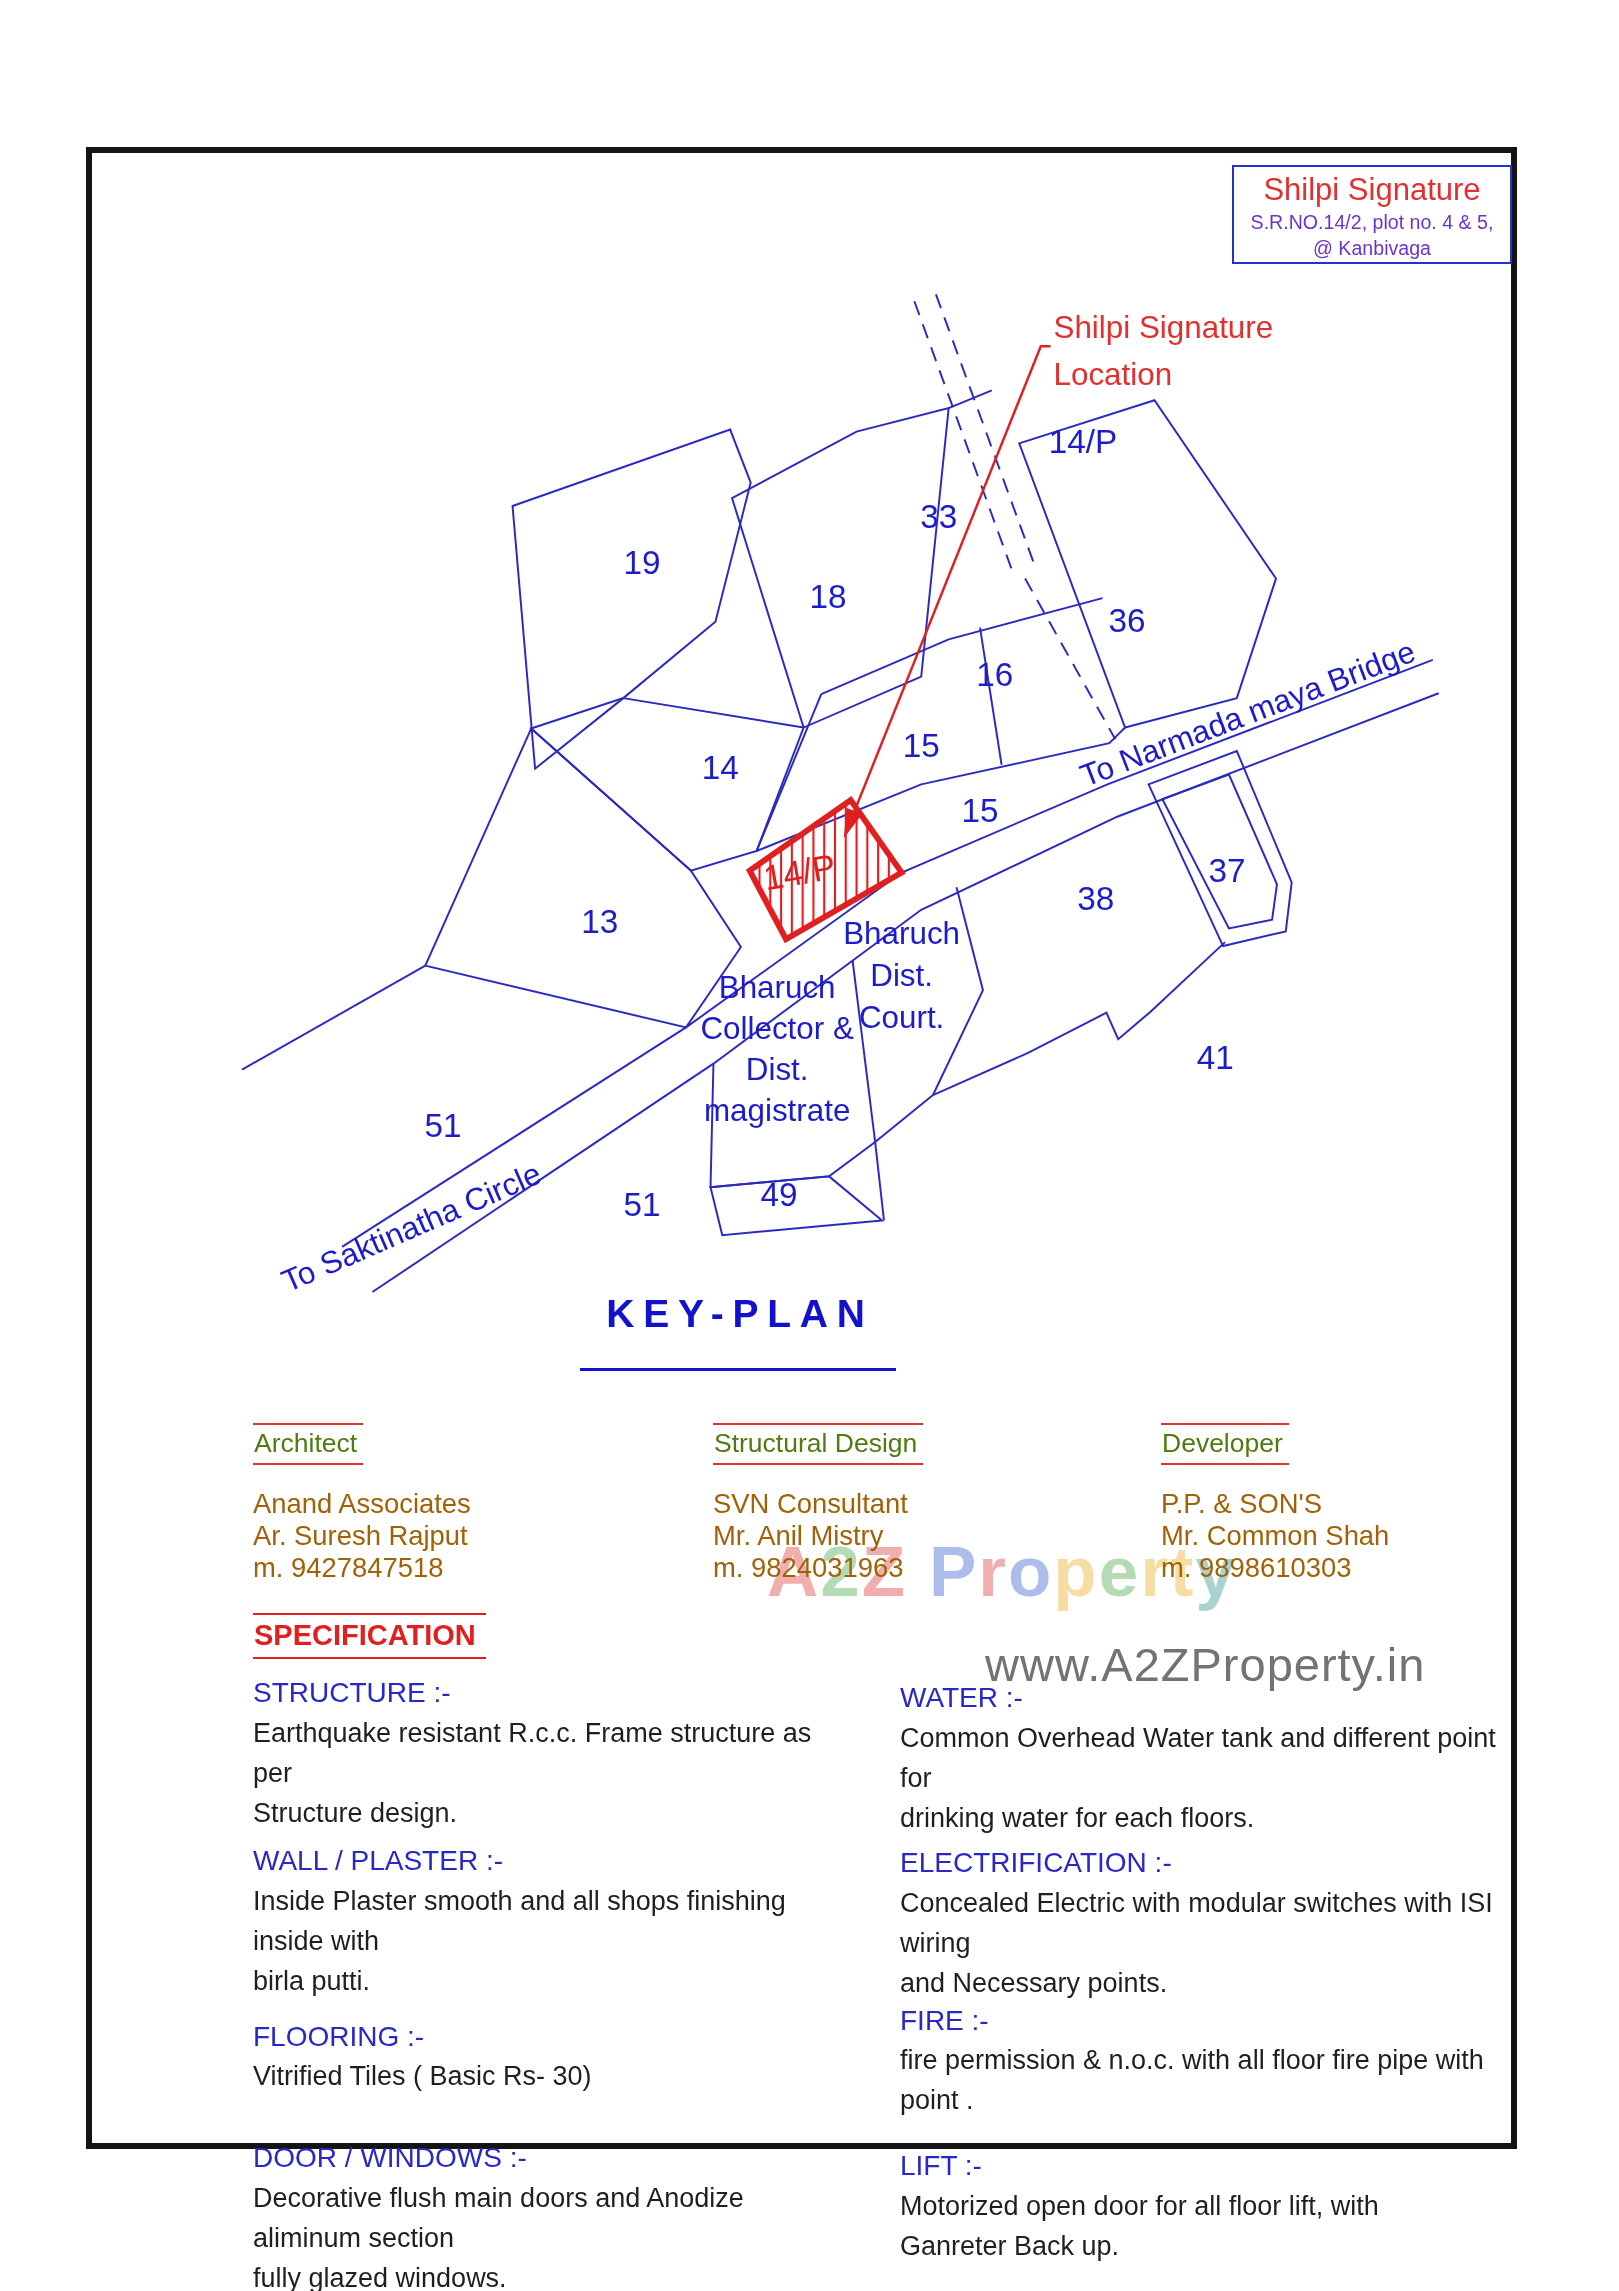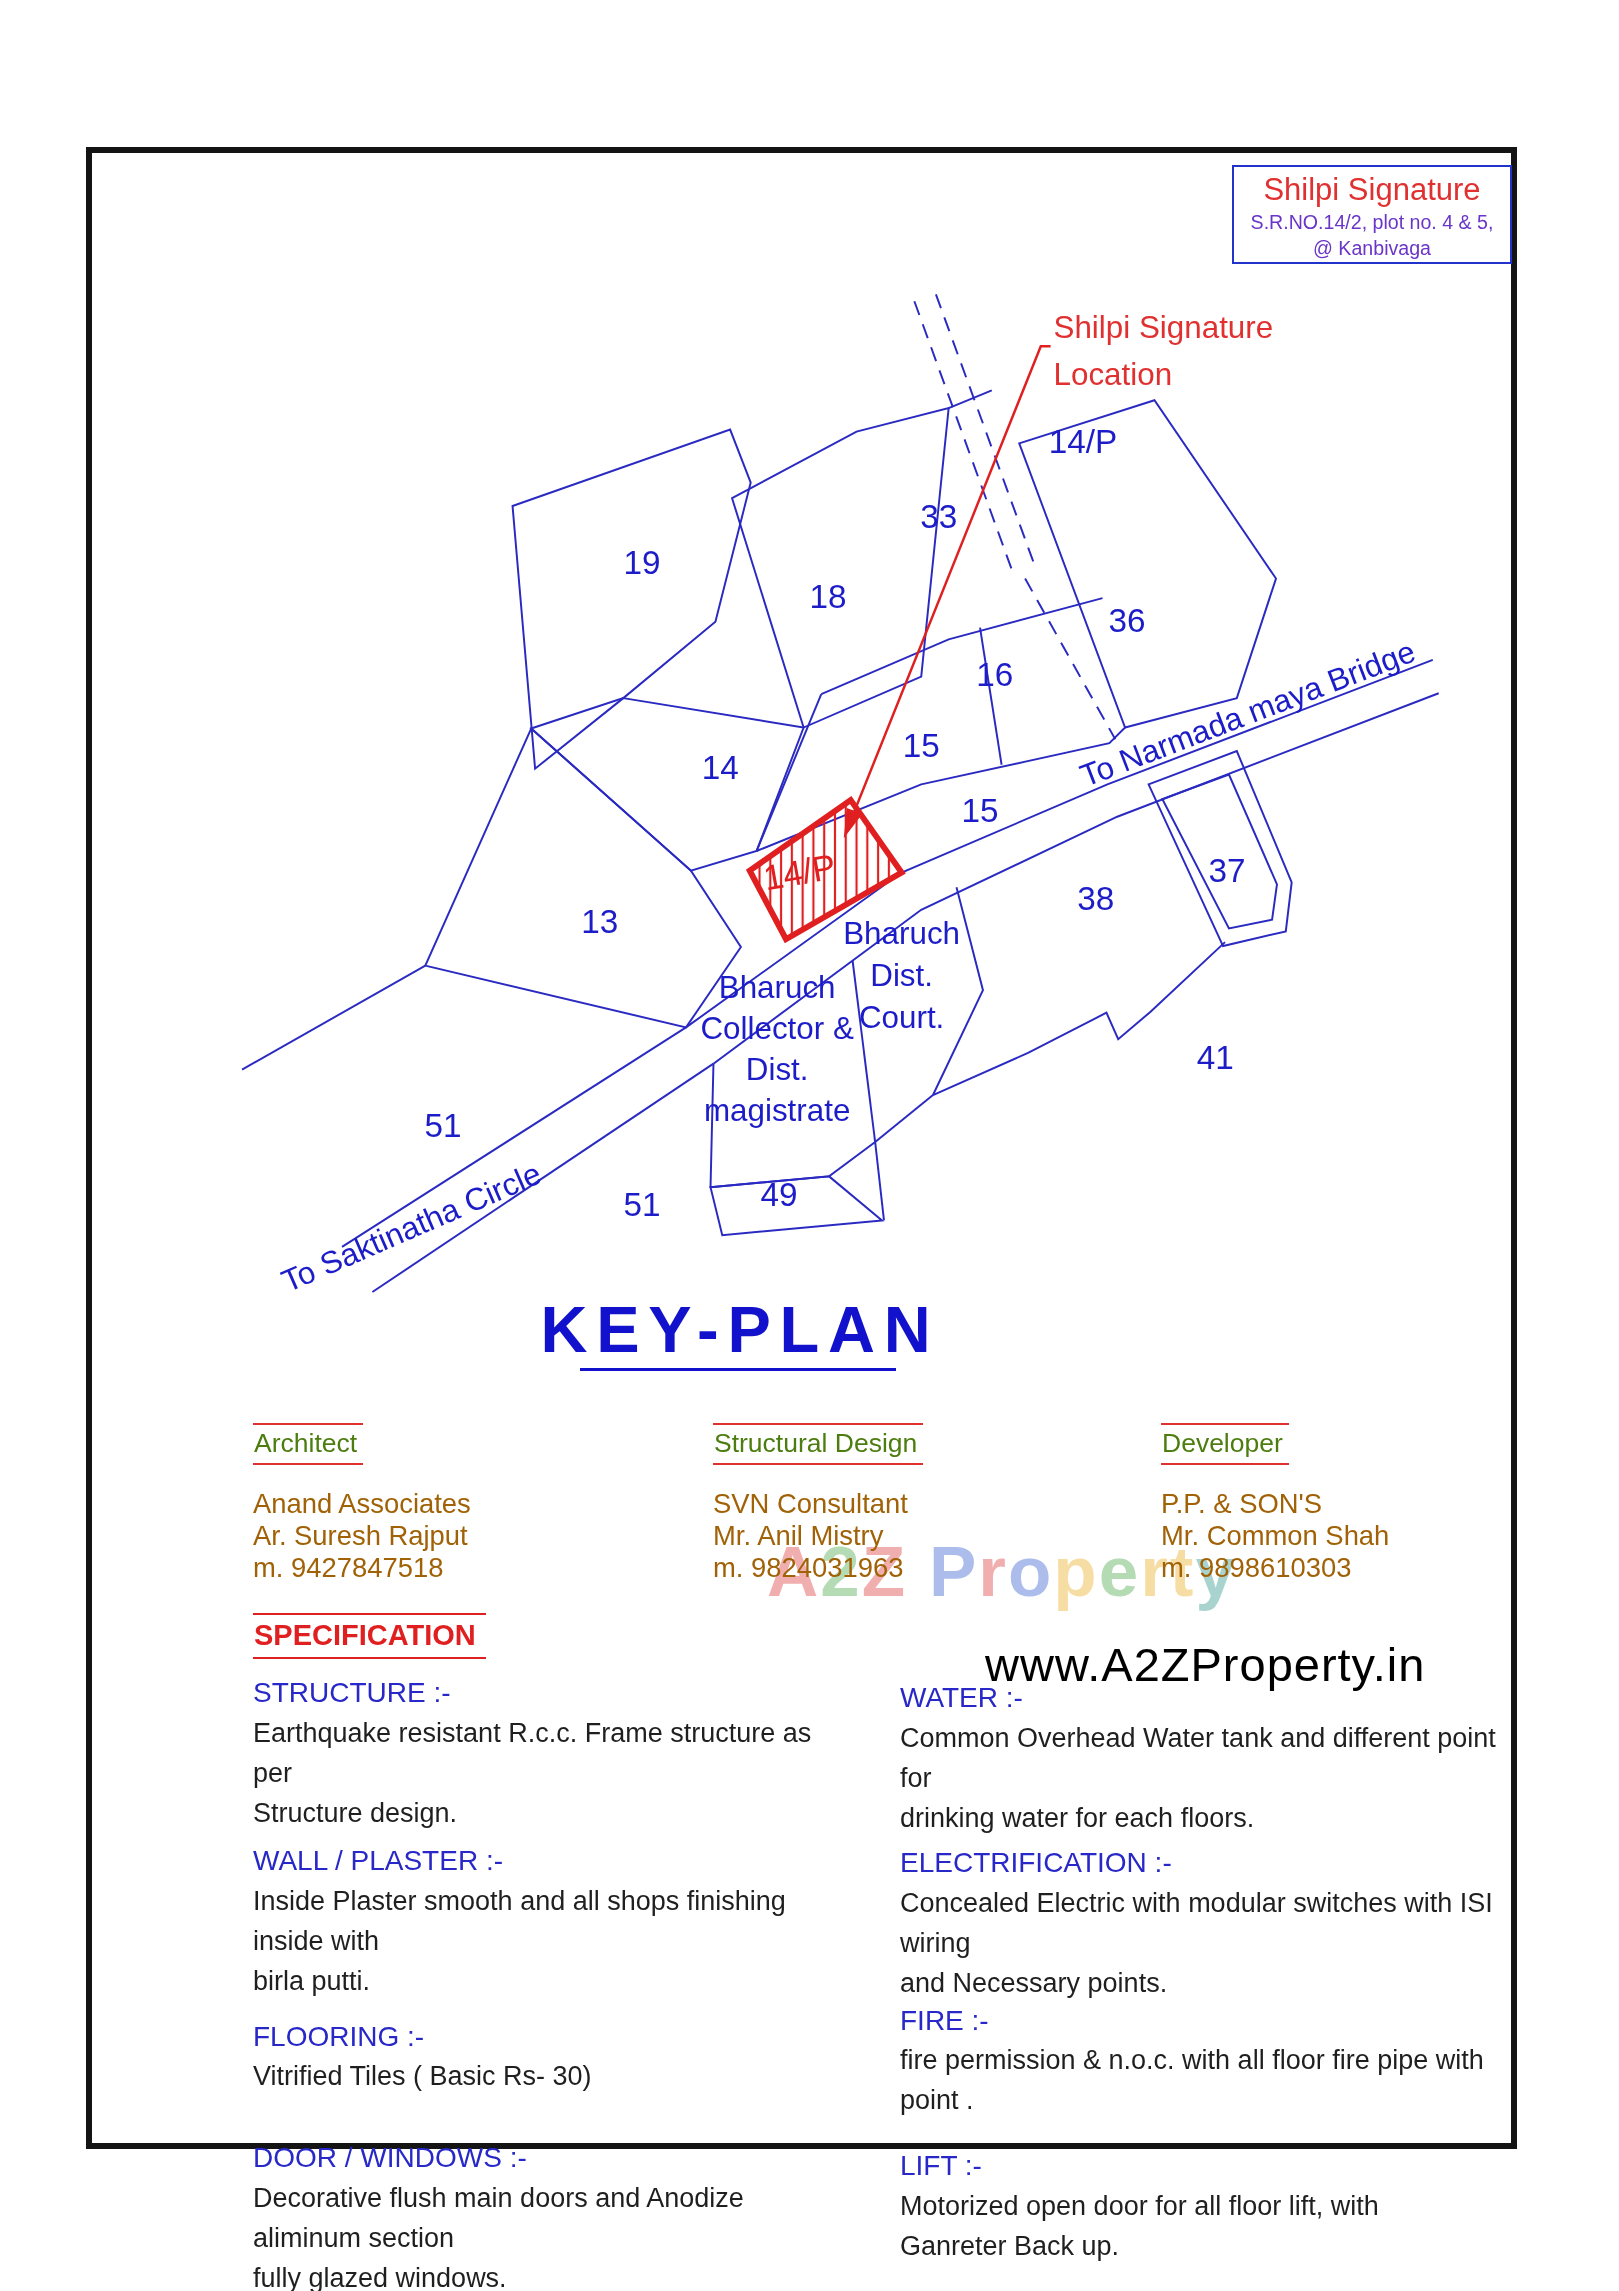--- a/index.html
+++ b/index.html
@@ -16,21 +16,21 @@
     position:absolute;left:1232px;top:165px;width:276px;height:95px;
     border:2px solid #2233cc;text-align:center;z-index:3;background:#fff;
   }
   .title-block .tb1{color:#e03030;font-size:31px;margin-top:4.9px;}
   .title-block .tb2,.title-block .tb3{color:#6a35c8;font-size:19.6px;margin-top:2.9px;}
   
   svg.plan{position:absolute;left:0;top:0;z-index:2;}
   
   .keyplan{
     position:absolute;left:534px;top:1292px;width:412px;text-align:center;
-    font-size:65px;font-weight:bold;letter-spacing:8.8px;color:#1212cc;z-index:3;
+    font-size:39px;font-weight:bold;letter-spacing:8.8px;color:#1212cc;z-index:3;
   }
   .keyplan-underline{position:absolute;left:580px;top:1368px;width:316px;height:2.9px;background:#1212cc;z-index:3;}
   
   .team-col{position:absolute;top:1423px;z-index:3;}
   #team-architect{left:253px;}
   #team-structural{left:713px;}
   #team-developer{left:1161px;}
   .team-col .hdr{
     display:inline-block;color:#4d7c0f;font-size:26.5px;
     border-top:2px solid #e03030;border-bottom:2px solid #e03030;
@@ -56,21 +56,21 @@
   #spec-right .sec:nth-child(1){margin-bottom:7.8px;}
   #spec-right .sec:nth-child(2){margin-bottom:1px;}
   #spec-right .sec:nth-child(3){margin-bottom:29px;}
   
   .wm-brand{
     position:absolute;left:767px;top:1531px;z-index:1;
     font-size:71px;font-weight:bold;opacity:0.5;letter-spacing:2px;white-space:pre;
   }
   .wm-url{
     position:absolute;left:985px;top:1637px;z-index:1;
-    font-size:47px;color:#000000;letter-spacing:1px;
+    font-size:47px;color:#737373;letter-spacing:1px;
   }
 </style>
 </head>
 <body>
 
 <div class="page">
 
   <div class="wm-brand" id="wm-brand"><span style="color: rgb(227, 96, 96);">A</span><span style="color: rgb(109, 184, 109);">2</span><span style="color: rgb(227, 96, 96);">Z</span><span style="color: rgb(255, 255, 255);"> </span><span style="color: rgb(91, 123, 216);">P</span><span style="color: rgb(227, 96, 96);">r</span><span style="color: rgb(91, 123, 216);">o</span><span style="color: rgb(238, 188, 74);">p</span><span style="color: rgb(109, 184, 109);">e</span><span style="color: rgb(238, 188, 74);">r</span><span style="color: rgb(238, 188, 74);">t</span><span style="color: rgb(84, 169, 160);">y</span></div>
   <div class="wm-url">www.A2ZProperty.in</div>
 

